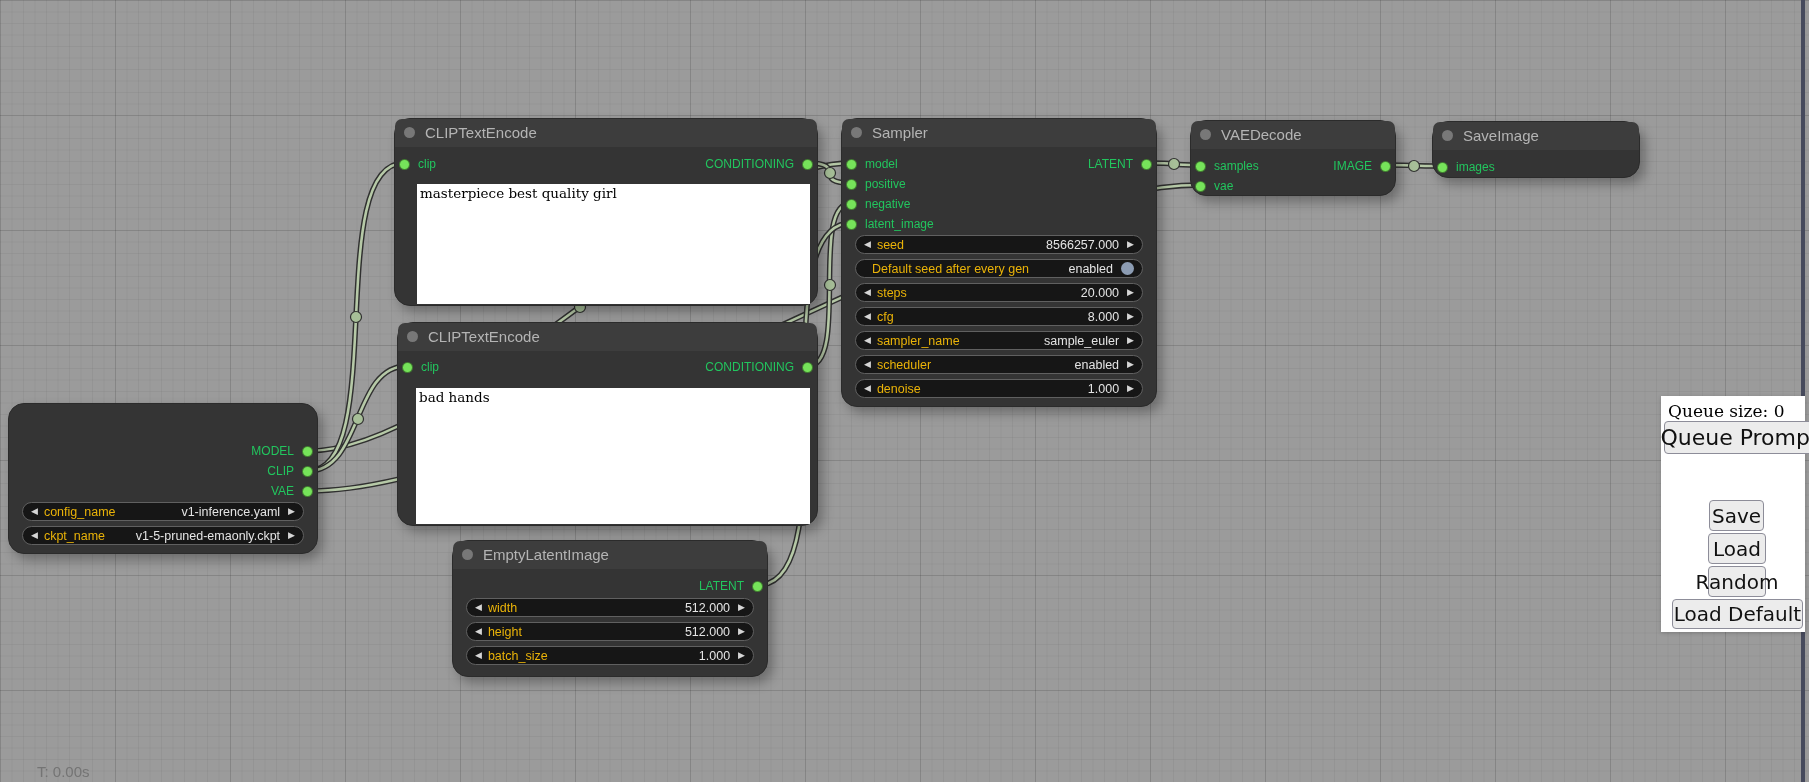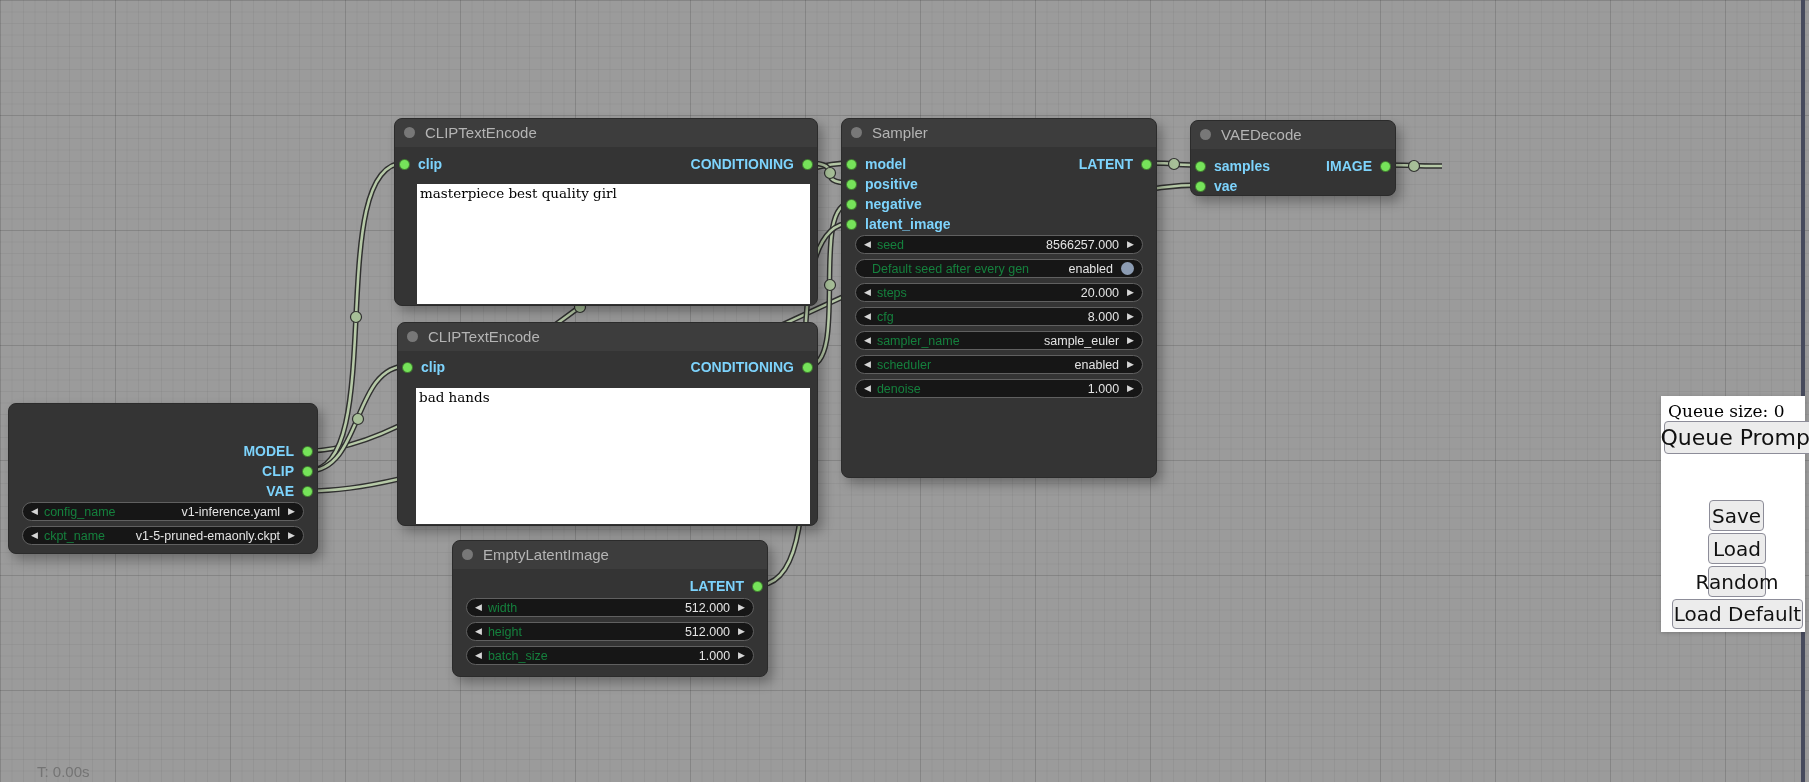--- a/index.html
+++ b/index.html
@@ -17,21 +17,21 @@
     background-size:115px 115px,115px 115px,11.5px 11.5px,11.5px 11.5px;
   }
 
   #links{position:absolute;left:0;top:0;z-index:1;}
   .wire-outer{fill:none;stroke:#303030;stroke-width:5.5;}
   .wire-inner{fill:none;stroke:#b6c9a7;stroke-width:2.6;}
   .link-dot{fill:#a7bf98;stroke:#303030;stroke-width:1.2;}
 
   .node{
     position:absolute;z-index:2;
-    background:#343434;border:1px solid #2b2b2b;border-radius:8px;
+    background:#343434;border:1px solid #2b2b2b;border-radius:16px;
     box-shadow:5px 6px 12px rgba(0,0,0,0.30);
   }
   .node-header{
     position:absolute;left:0;top:0;right:0;height:28px;
     background:#3d3d3d;border-radius:7px 7px 0 0;
     line-height:28px;
   }
   .title-dot{
     position:absolute;left:9px;top:8px;width:11px;height:11px;border-radius:50%;
     background:#787878;
@@ -41,30 +41,30 @@
   }
   .port{position:absolute;height:16px;display:flex;align-items:center;}
   .port.in{left:4px;}
   .port.out{right:4px;flex-direction:row-reverse;}
   .pdot{
     width:11px;height:11px;border-radius:50%;background:#76e35a;
     border:1px solid rgba(25,50,18,0.55);flex:none;
   }
   .port.in .pdot{margin-right:8px;}
   .port.out .pdot{margin-left:8px;}
-  .plabel{font-size:14px;color:#7dd3fc;white-space:nowrap;font-weight:bold;}
+  .plabel{font-size:12px;color:#22c55e;white-space:nowrap;}
 
   .widget{
     position:absolute;left:13px;right:13px;height:19px;
     background:#161616;border:1px solid #606060;border-radius:10px;
     display:flex;align-items:center;padding:0 8px;
     font-size:12.5px;white-space:nowrap;
   }
   .warr{color:#d6d6d6;font-size:9px;flex:none;line-height:1;}
-  .wlabel{color:#15803d;margin-left:6px;}
+  .wlabel{color:#eab308;margin-left:6px;}
   .widget.toggle .wlabel{margin-left:8px;}
   .wvalue{color:#e4e4e4;margin-left:auto;margin-right:8px;}
   .widget .warr:last-child{margin-right:0;}
   .toggle-dot{
     width:13px;height:13px;border-radius:50%;background:#8c9cb3;flex:none;
   }
   .prompt-box{
     position:absolute;background:#ffffff;border:none;resize:none;outline:none;
     font-family:"DejaVu Serif",serif;font-size:13.5px;color:#000;
     padding:1px 3px;overflow:hidden;
@@ -236,21 +236,21 @@
       <span class="warr">▶</span>
     </div>
     <div class="widget" style="top:105px">
       <span class="warr">◀</span>
       <span class="wlabel">batch_size</span>
       <span class="wvalue">1.000</span>
       <span class="warr">▶</span>
     </div>
   </div>
 
-  <div class="node" style="left:841px;top:118px;width:316px;height:360px;">
+  <div class="node" style="left:841px;top:118px;width:316px;height:289px;">
     <div class="node-header">
       <span class="title-dot"></span>
       <span class="node-title">Sampler</span>
     </div>
     <div class="port in" style="top:37px">
       <span class="pdot"></span>
       <span class="plabel">model</span>
     </div>
     <div class="port in" style="top:57px">
       <span class="pdot"></span>
@@ -323,20 +323,30 @@
     <div class="port in" style="top:57px">
       <span class="pdot"></span>
       <span class="plabel">vae</span>
     </div>
     <div class="port out" style="top:37px">
       <span class="pdot"></span>
       <span class="plabel">IMAGE</span>
     </div>
   </div>
 
+  <div class="node" style="left:1432px;top:121px;width:208px;height:57px;">
+    <div class="node-header">
+      <span class="title-dot"></span>
+      <span class="node-title">SaveImage</span>
+    </div>
+    <div class="port in" style="top:37px">
+      <span class="pdot"></span>
+      <span class="plabel">images</span>
+    </div>
+  </div>
 
   <div id="side-rail"></div>
 
   <div id="menu-panel">
     <div id="queue-size">Queue size: 0</div>
     <button class="menu-btn" id="btn-queue-prompt">Queue Prompt</button>
     <button class="menu-btn" id="btn-save">Save</button>
     <button class="menu-btn" id="btn-load">Load</button>
     <button class="menu-btn" id="btn-clear">Random</button>
     <button class="menu-btn" id="btn-load-default">Load Default</button>

